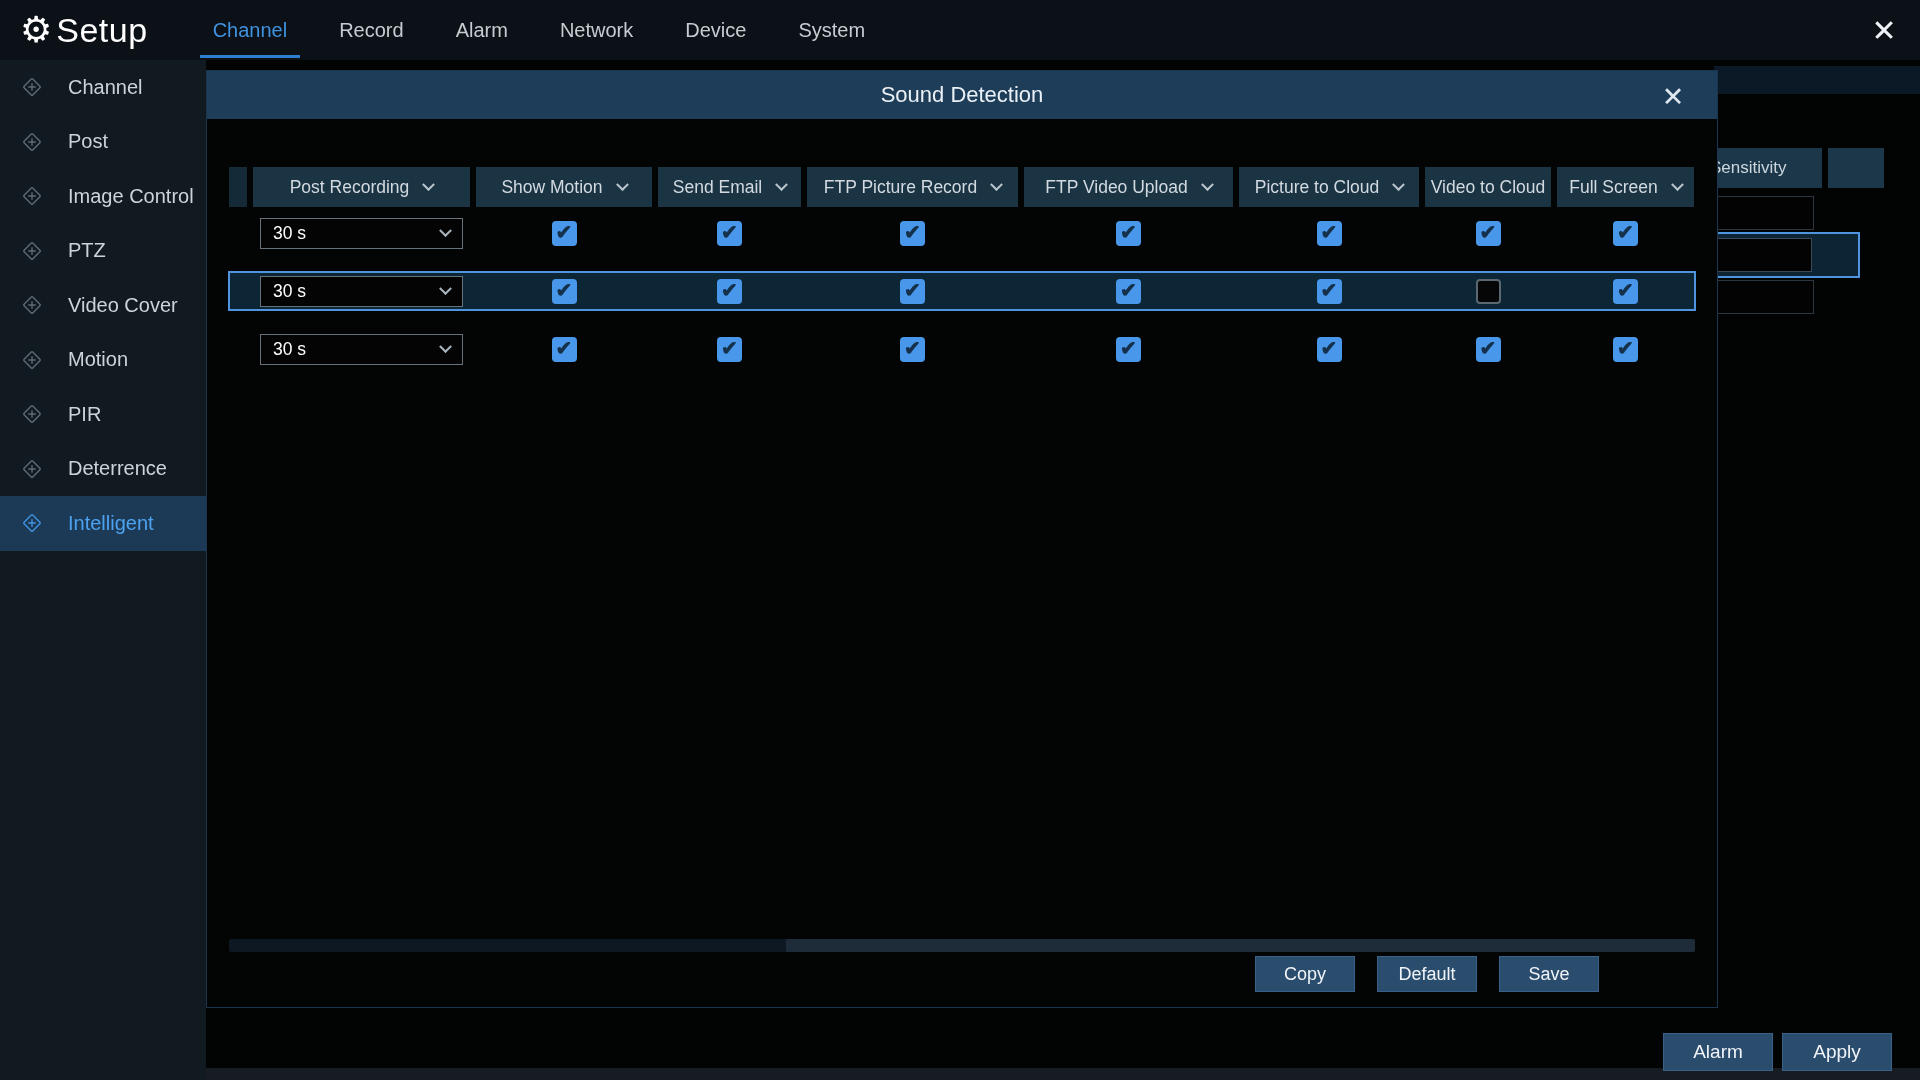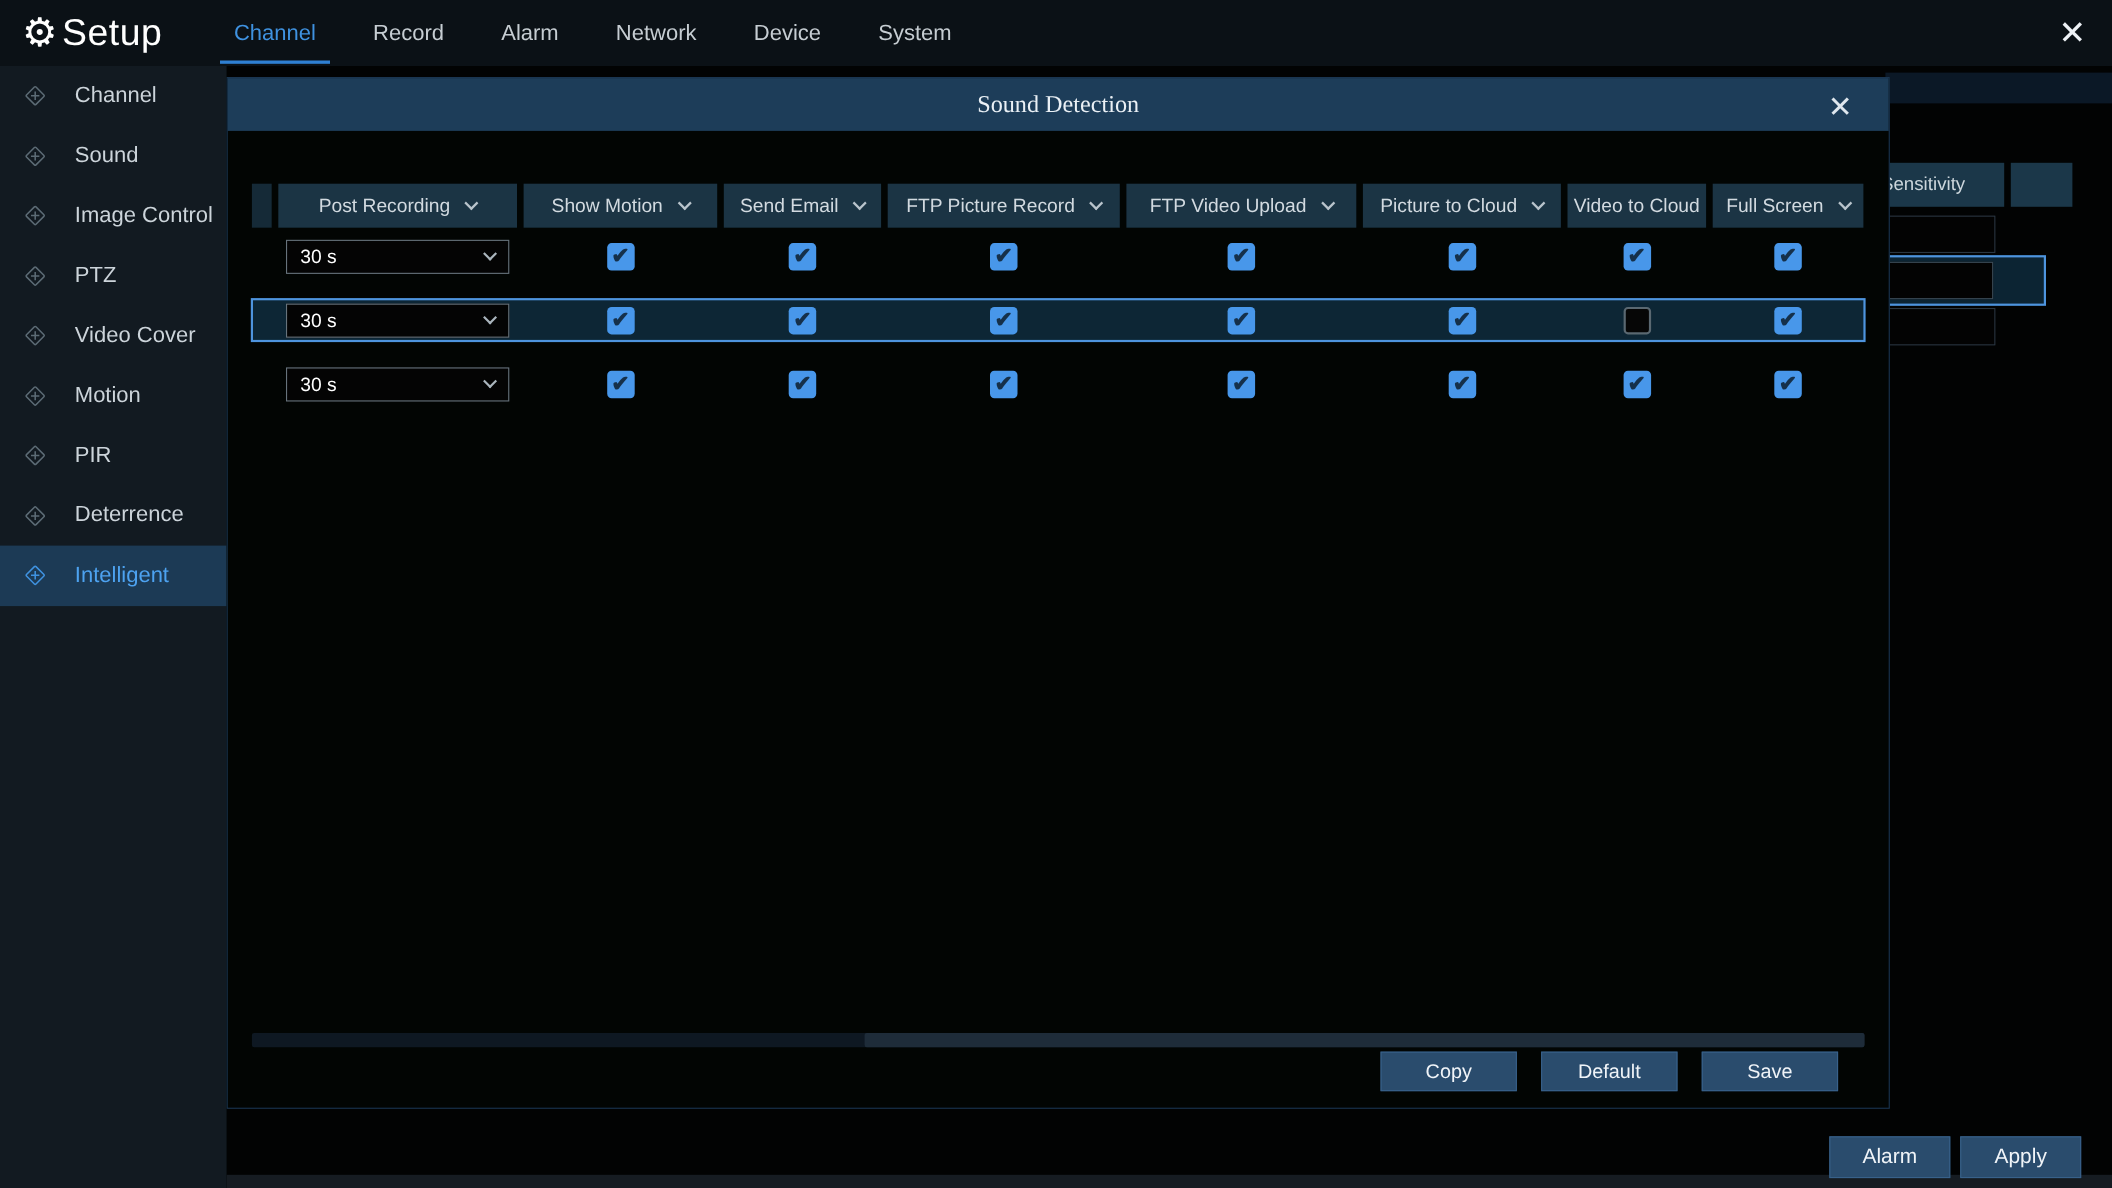--- a/index.html
+++ b/index.html
@@ -39,21 +39,21 @@
   .peek-hl .inner { margin-left:4px; width:100px; height:34px; background:#030303; border:1px solid #3a4a56; }
   .bottom-strip { position:absolute; left:206px; right:0; top:1068px; height:12px; background:#161c22; }
   .page-btns { position:absolute; left:1663px; top:1033px; display:flex; gap:9px; }
   
   .btn { background:#2a4c6d; color:#f0f4f8; font-size:19px; display:flex; align-items:center; justify-content:center;
     border:1px solid #38618a; cursor:default; }
   .page-btns .btn { width:110px; height:38px; }
   
   .modal { position:absolute; left:206px; top:70px; width:1512px; height:938px;
     background:#020503; border:1px solid #1a3550; z-index:10; }
-  .modal-header { height:48px; background:#1d3d59; display:flex; align-items:center; justify-content:center; position:relative;font-family:Liberation Serif, serif; }
+  .modal-header { height:48px; background:#1d3d59; display:flex; align-items:center; justify-content:center; position:relative; }
   .modal-title { font-size:22px; color:#eaf0f5; }
   .modal-close { position:absolute; right:26px; top:8px; font-size:27px; color:#dfe7ee; width:36px; height:36px;
     display:flex; align-items:center; justify-content:center; }
   .table { position:absolute; left:22px; top:96px; width:1466px;
     --cols: 18px 217px 176px 143px 211px 209px 180px 126px 137px; }
   .thead { display:grid; grid-template-columns:var(--cols); column-gap:6px; }
   .th { height:40px; background:#1b3444; color:#d2dae0; font-size:17.5px;
     display:flex; align-items:center; justify-content:center; gap:15px; cursor:default; }
   .th.sliver { background:#152a37; }
   .chev { width:9px; height:9px; border-right:2px solid #b9c4cc; border-bottom:2px solid #b9c4cc;
@@ -65,21 +65,21 @@
   .select { height:31px; width:203px; background:#040404; border:1px solid #67737c; color:#ffffff; font-size:17.5px;
     display:flex; align-items:center; justify-content:space-between; padding:0 12px; }
   .select .chev { border-color:#aab5bd; }
   .cb { width:25px; height:25px; border-radius:4px; background:#4897ea;
     display:flex; align-items:center; justify-content:center; }
   .cb .mark { color:#15304a; font-size:20px; font-weight:bold; transform:translateY(-1px); }
   .cb.off { background:#060606; border:2px solid #5a6871; }
   .hscroll { position:absolute; left:22px; top:868px; width:1466px; height:13px; background:#0e1822; border-radius:2px; }
   .hscroll .thumb { position:absolute; left:38%; right:0; top:0; bottom:0; background:#1e2c39; border-radius:2px; }
   .modal-btns { position:absolute; left:1048px; top:885px; display:flex; gap:22px; }
-  .modal-btns .btn { width:124px; height:36px; font-size:18px; }
+  .modal-btns .btn { width:100px; height:36px; font-size:18px; }
 </style>
 </head>
 <body>
 
 <div class="peek-band"></div>
 <div class="peek-th c1">
   <span>Sensitivity</span>
 </div>
 <div class="peek-th c2"></div>
 <div class="peek-box" style="top:196px"></div>
@@ -117,21 +117,21 @@
       </div>
       <div>Channel</div>
     </div>
     <div class="side-item">
       <div class="dico">
         <svg width="20" height="20" viewBox="0 0 20 20" fill="none">
           <rect x="3.9" y="3.9" width="12.2" height="12.2" rx="1" transform="rotate(45 10 10)" stroke="currentColor" stroke-width="1.4"></rect>
           <path d="M10 6.2v7.6M6.2 10h7.6" stroke="currentColor" stroke-width="1.4"></path>
         </svg>
       </div>
-      <div>Sound</div>
+      <div>Post</div>
     </div>
     <div class="side-item">
       <div class="dico">
         <svg width="20" height="20" viewBox="0 0 20 20" fill="none">
           <rect x="3.9" y="3.9" width="12.2" height="12.2" rx="1" transform="rotate(45 10 10)" stroke="currentColor" stroke-width="1.4"></rect>
           <path d="M10 6.2v7.6M6.2 10h7.6" stroke="currentColor" stroke-width="1.4"></path>
         </svg>
       </div>
       <div>Image Control</div>
     </div>

